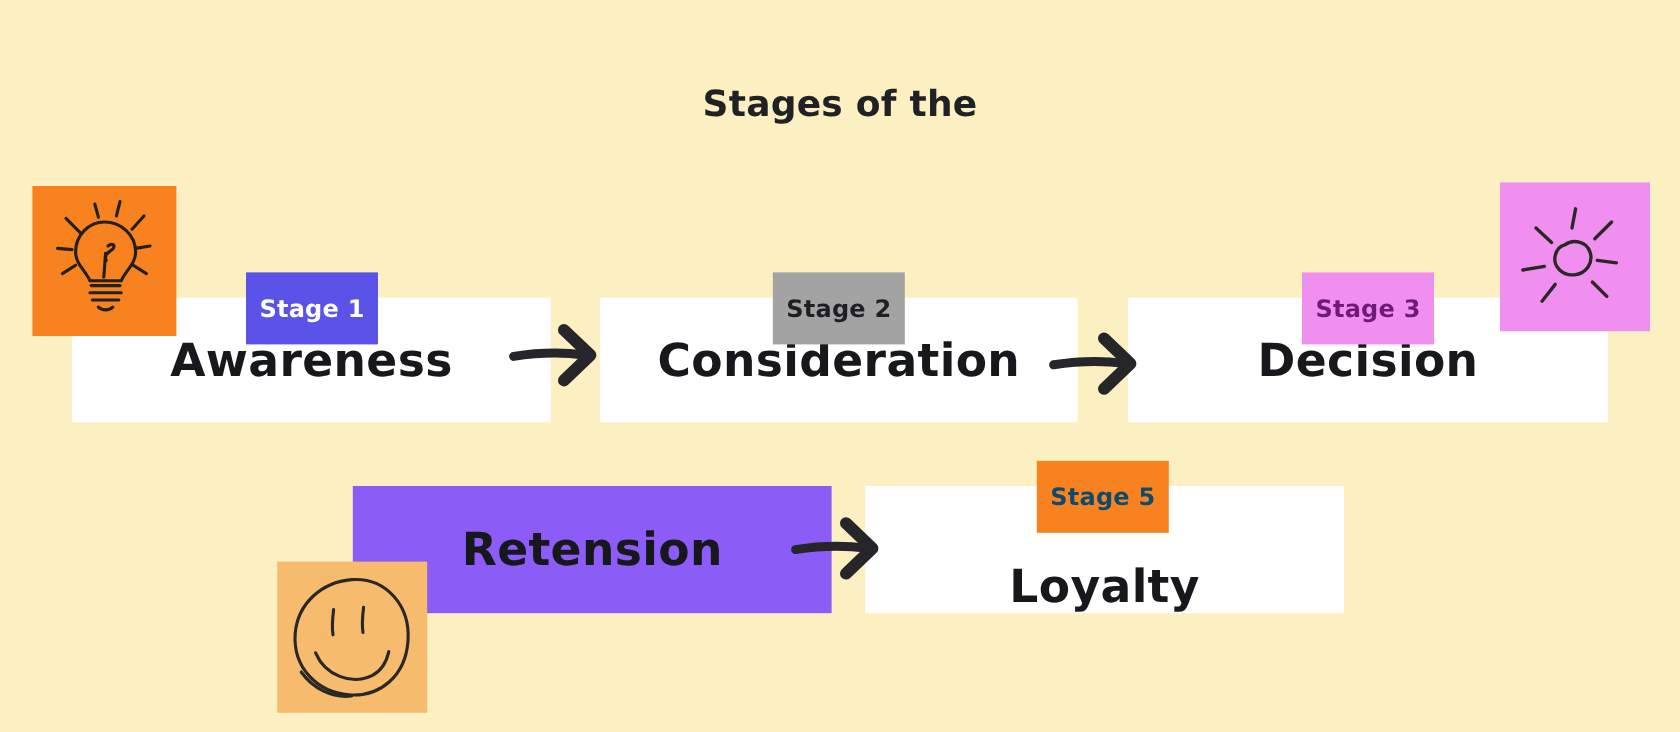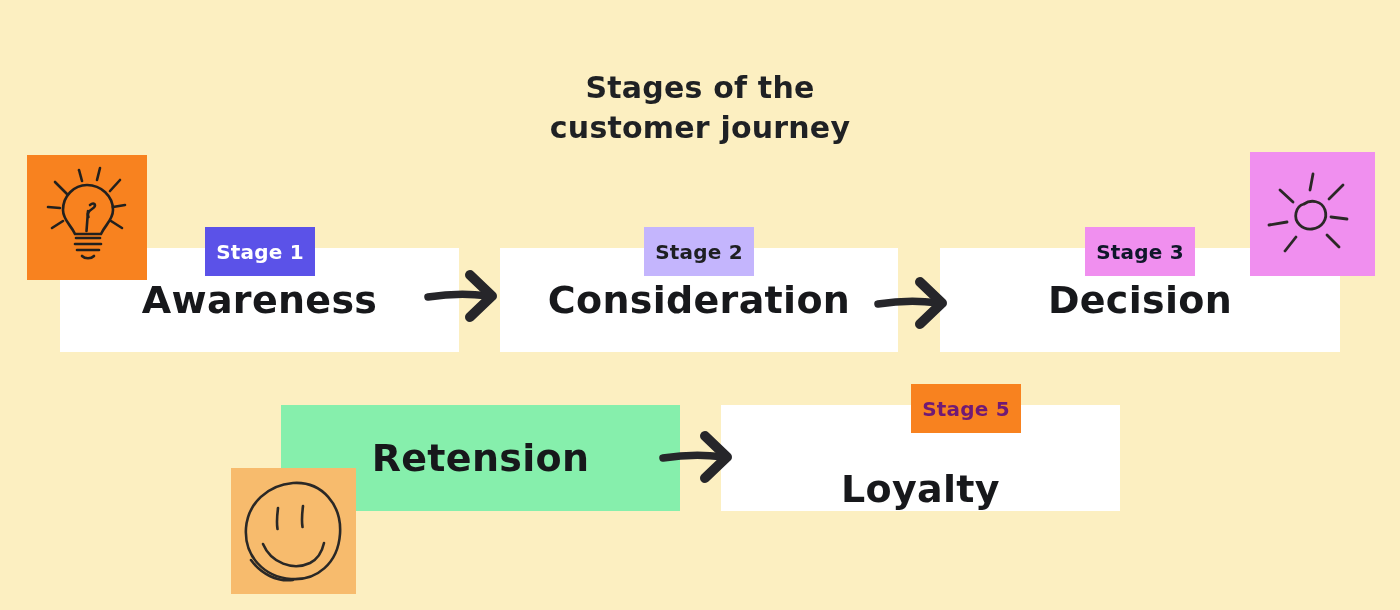--- a/index.html
+++ b/index.html
@@ -37,21 +37,21 @@
   .stage-label {
     font-size: 38px;
     font-weight: 700;
     color: #17181B;
     letter-spacing: 0.3px;
   }
 
   .stage-badge {
     position: absolute;
     width: 110px;
-    height: 49px;
+    height: 60px;
     display: flex;
     align-items: center;
     justify-content: center;
     font-size: 20px;
     font-weight: 700;
     letter-spacing: 0.2px;
   }
 
   .sticker {
     position: absolute;
@@ -63,44 +63,43 @@
 
   .arrow { position: absolute; }
 </style>
 </head>
 <body>
 
 <div class="canvas" style="background-color: rgb(252, 239, 193);">
 
   <div class="diagram-title">
     <span class="line">Stages of the</span>
-    <span class="line">customer journey</span>
   </div>
 
   <div class="stage-card" style="left: 60px; top: 248px; width: 399px; height: 104px; background-color: rgb(255, 255, 255);">
     <span class="stage-label">Awareness</span>
   </div>
   <div class="stage-card" style="left: 500px; top: 248px; width: 398px; height: 104px; background-color: rgb(255, 255, 255);">
     <span class="stage-label">Consideration</span>
   </div>
   <div class="stage-card" style="left: 940px; top: 248px; width: 400px; height: 104px; background-color: rgb(255, 255, 255);">
     <span class="stage-label">Decision</span>
   </div>
 
-  <div class="stage-card" style="left: 281px; top: 405px; width: 399px; height: 106px; background-color: #86efac;">
+  <div class="stage-card" style="left: 294px; top: 405px; width: 399px; height: 106px; background-color: #8b5cf6;">
     <span class="stage-label">Retension</span>
   </div>
   <div class="stage-card" style="left: 721px; top: 405px; width: 399px; height: 106px; background-color: rgb(255, 255, 255); align-items: flex-end;">
     <span class="stage-label">Loyalty</span>
   </div>
 
   <div class="stage-badge" style="left: 205px; top: 227px; background-color: rgb(91, 82, 232); color: rgb(255, 255, 255);">Stage 1</div>
-  <div class="stage-badge" style="left: 644px; top: 227px; background-color: #c4b5fd; color: rgb(30, 31, 34);">Stage 2</div>
-  <div class="stage-badge" style="left: 1085px; top: 227px; background-color: rgb(240, 143, 239); color: #0f172a;">Stage 3</div>
-  <div class="stage-badge" style="left: 911px; top: 384px; background-color: rgb(248, 130, 31); color: #701a75;">Stage 5</div>
+  <div class="stage-badge" style="left: 644px; top: 227px; background-color: #a3a3a3; color: rgb(30, 31, 34);">Stage 2</div>
+  <div class="stage-badge" style="left: 1085px; top: 227px; background-color: rgb(240, 143, 239); color: #701a75;">Stage 3</div>
+  <div class="stage-badge" style="left: 864px; top: 384px; background-color: rgb(248, 130, 31); color: #0c4a6e;">Stage 5</div>
 
   <div class="arrow" style="left:424px; top:267px; width:86px; height:58px;">
     <svg viewBox="0 0 86 58">
       <path d="M4 30 C 26 26.5 46 26.5 63 28.8" fill="none" stroke="#26262A" stroke-width="7.5" stroke-linecap="round"></path>
       <path d="M46 8 L 68 29 L 46 50" fill="none" stroke="#26262A" stroke-width="10" stroke-linecap="round" stroke-linejoin="round"></path>
     </svg>
   </div>
   <div class="arrow" style="left:874px; top:274px; width:86px; height:58px;">
     <svg viewBox="0 0 86 58">
       <path d="M4 30 C 26 26.5 46 26.5 63 28.8" fill="none" stroke="#26262A" stroke-width="7.5" stroke-linecap="round"></path>

